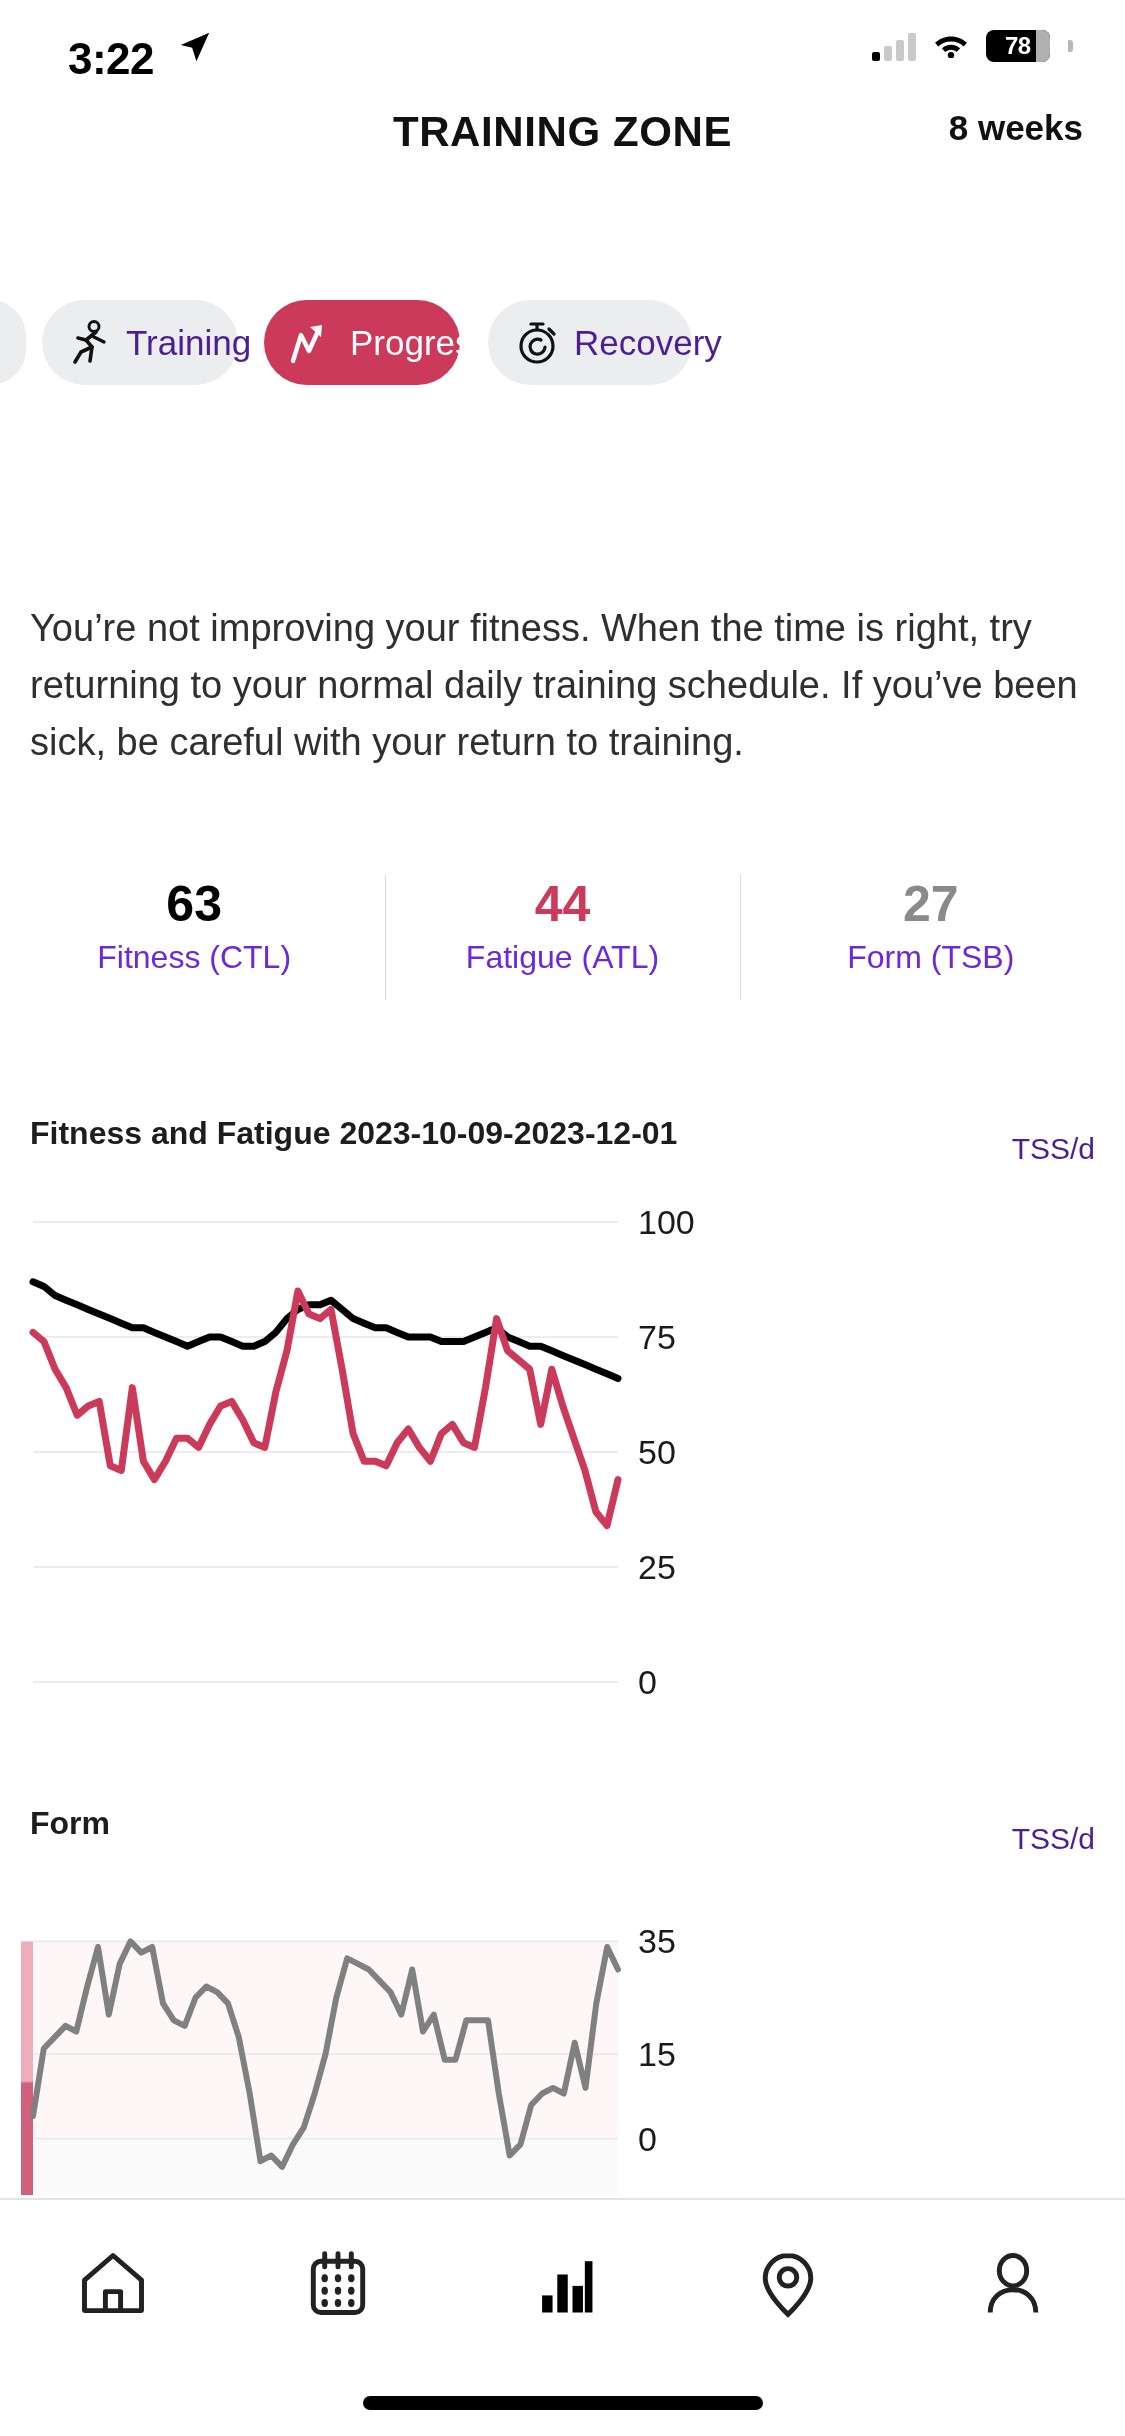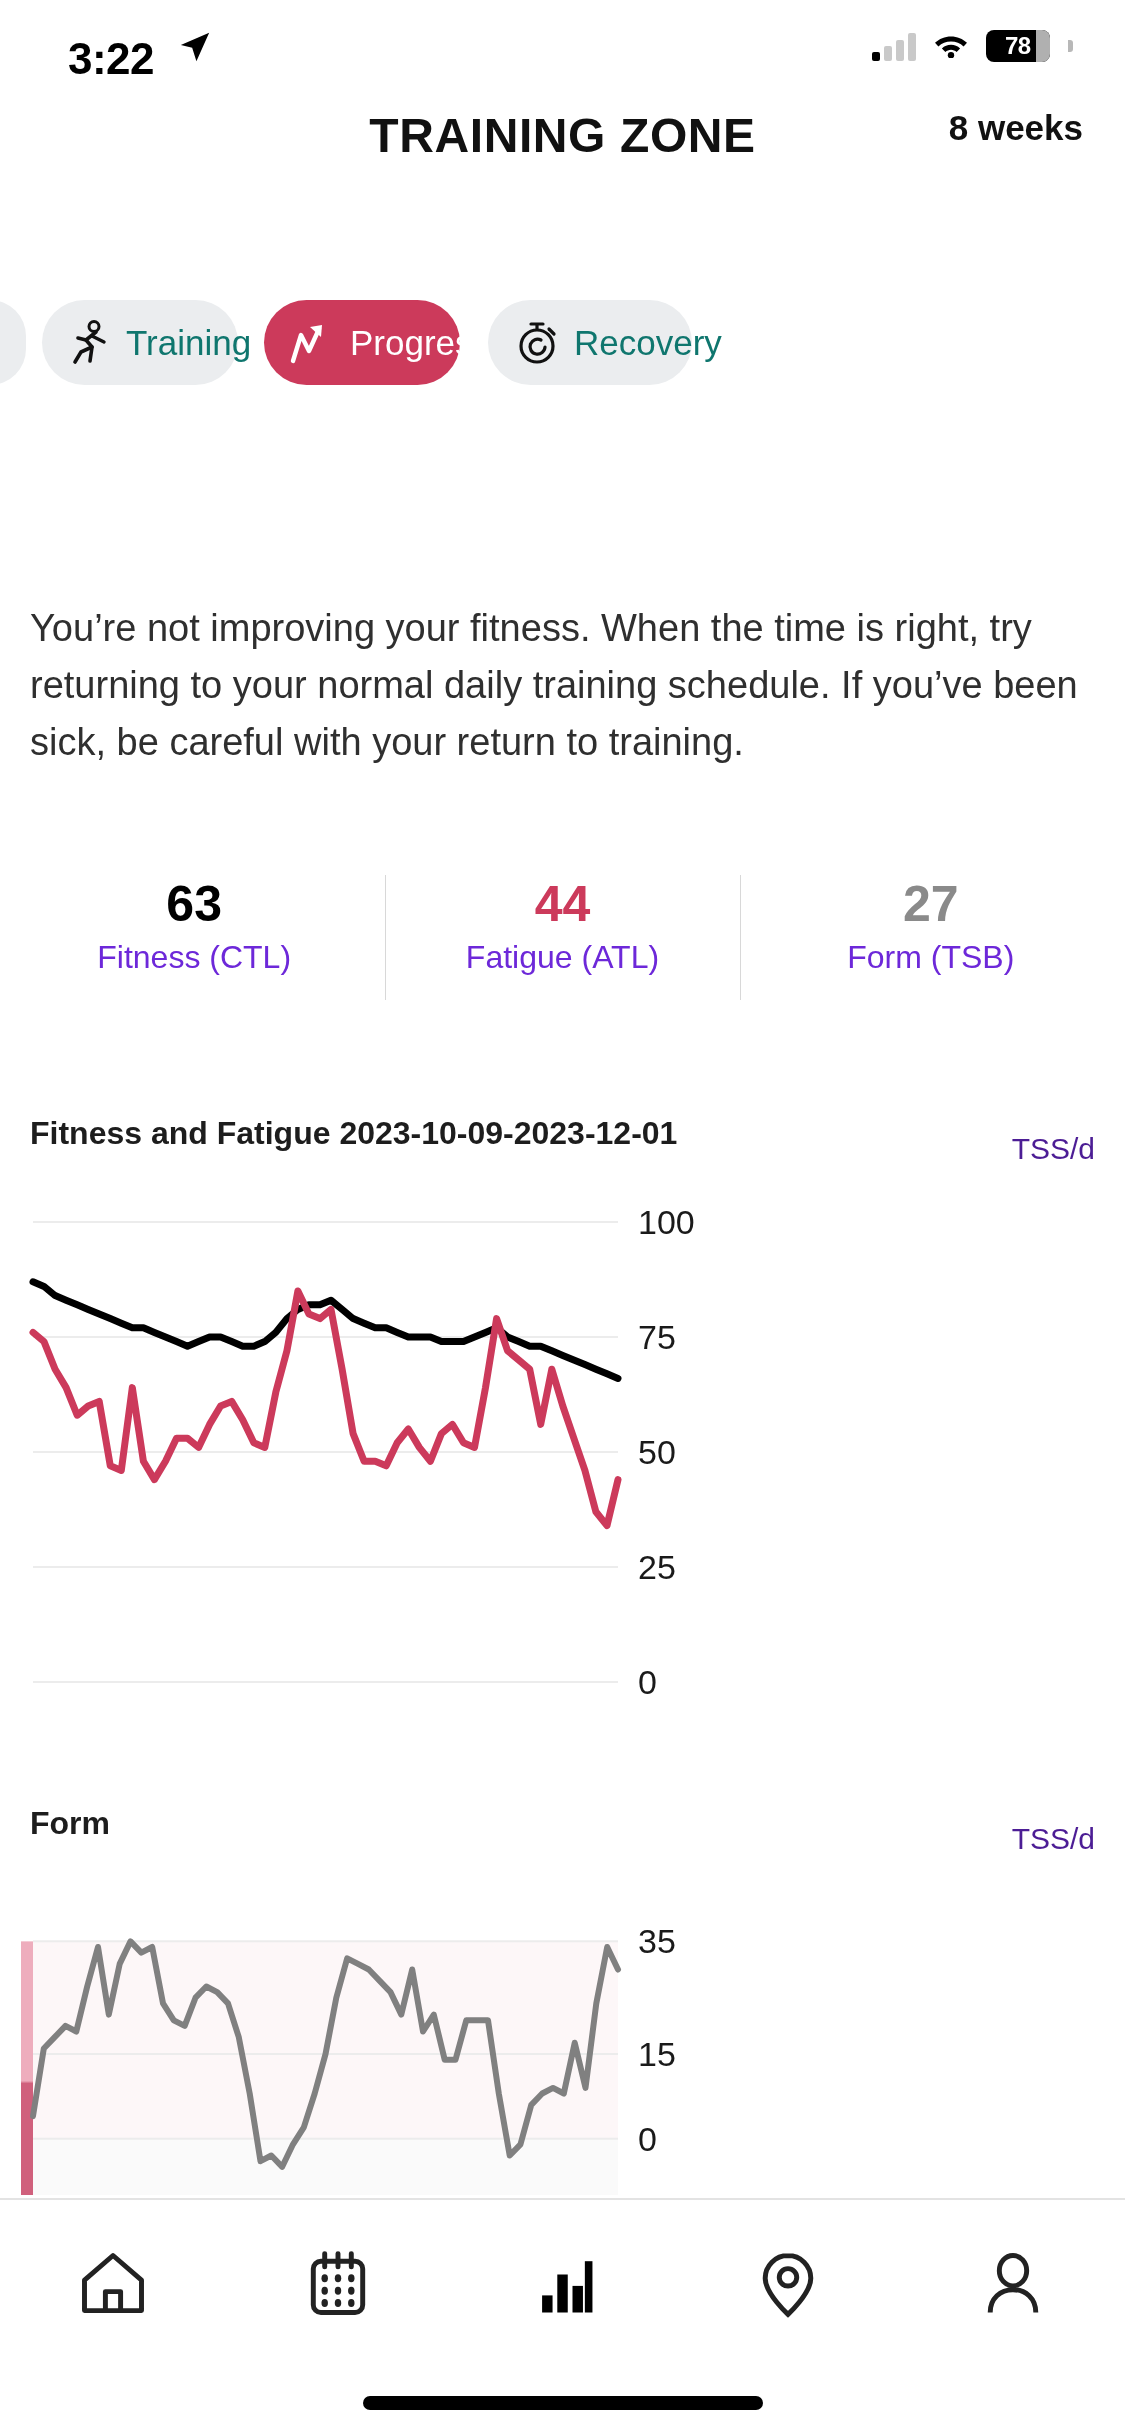--- a/index.html
+++ b/index.html
@@ -25,27 +25,27 @@
   .bars i:nth-child(2){height:15px;}
   .bars i:nth-child(3){height:21px;}
   .bars i:nth-child(4){height:28px;}
   .battery{position:relative;width:64px;height:32px;border-radius:8px;background:#000;display:flex;align-items:center;justify-content:flex-start;overflow:hidden;}
   .battery .pct{color:#fff;font-size:24px;font-weight:700;padding-left:19px;letter-spacing:-0.5px;}
   .battery .empty{position:absolute;right:0;top:0;width:14px;height:32px;background:#b0b0b0;}
   .battery-cap{width:5px;height:12px;background:#b8b8b8;border-radius:0 3px 3px 0;margin-left:2px;}
 
   
   .header{position:absolute;top:108px;left:0;width:1125px;height:60px;}
-  .header-title{position:absolute;left:0;right:0;top:0;text-align:center;font-size:48px;font-weight:700;letter-spacing:0.6px;color:#111;}
+  .header-title{position:absolute;left:0;right:0;top:0;text-align:center;font-size:42px;font-weight:700;letter-spacing:0.6px;color:#111;}
   .header-right{position:absolute;right:42px;top:0;font-size:35px;font-weight:700;color:#111;}
 
   
   .tabs{position:absolute;top:300px;left:0;width:1125px;height:85px;}
   .pill{position:absolute;height:85px;border-radius:44px;background:#ebedef;display:flex;align-items:center;box-sizing:border-box;}
-  .pill .lbl{font-size:35px;color:#0f766e;white-space:nowrap;}
+  .pill .lbl{font-size:35px;color:#4c1d95;white-space:nowrap;}
   .pill.active{background:#cc3a5b;}
   .pill.active .lbl{color:#ffffff;text-align:center;}
   .pill .ic{display:flex;align-items:center;justify-content:center;}
   #pill-partial{left:-46px;width:72px;}
   #pill-training{left:42px;width:196px;padding-left:28px;gap:16px;}
   #pill-progress{left:264px;width:196px;padding-left:26px;gap:14px;}
   #pill-recovery{left:488px;width:204px;padding-left:28px;gap:14px;}
 
   
   .zone-title{position:absolute;left:30px;top:455px;font-size:52px;font-weight:700;color:#eeadbd;letter-spacing:-0.3px;}

